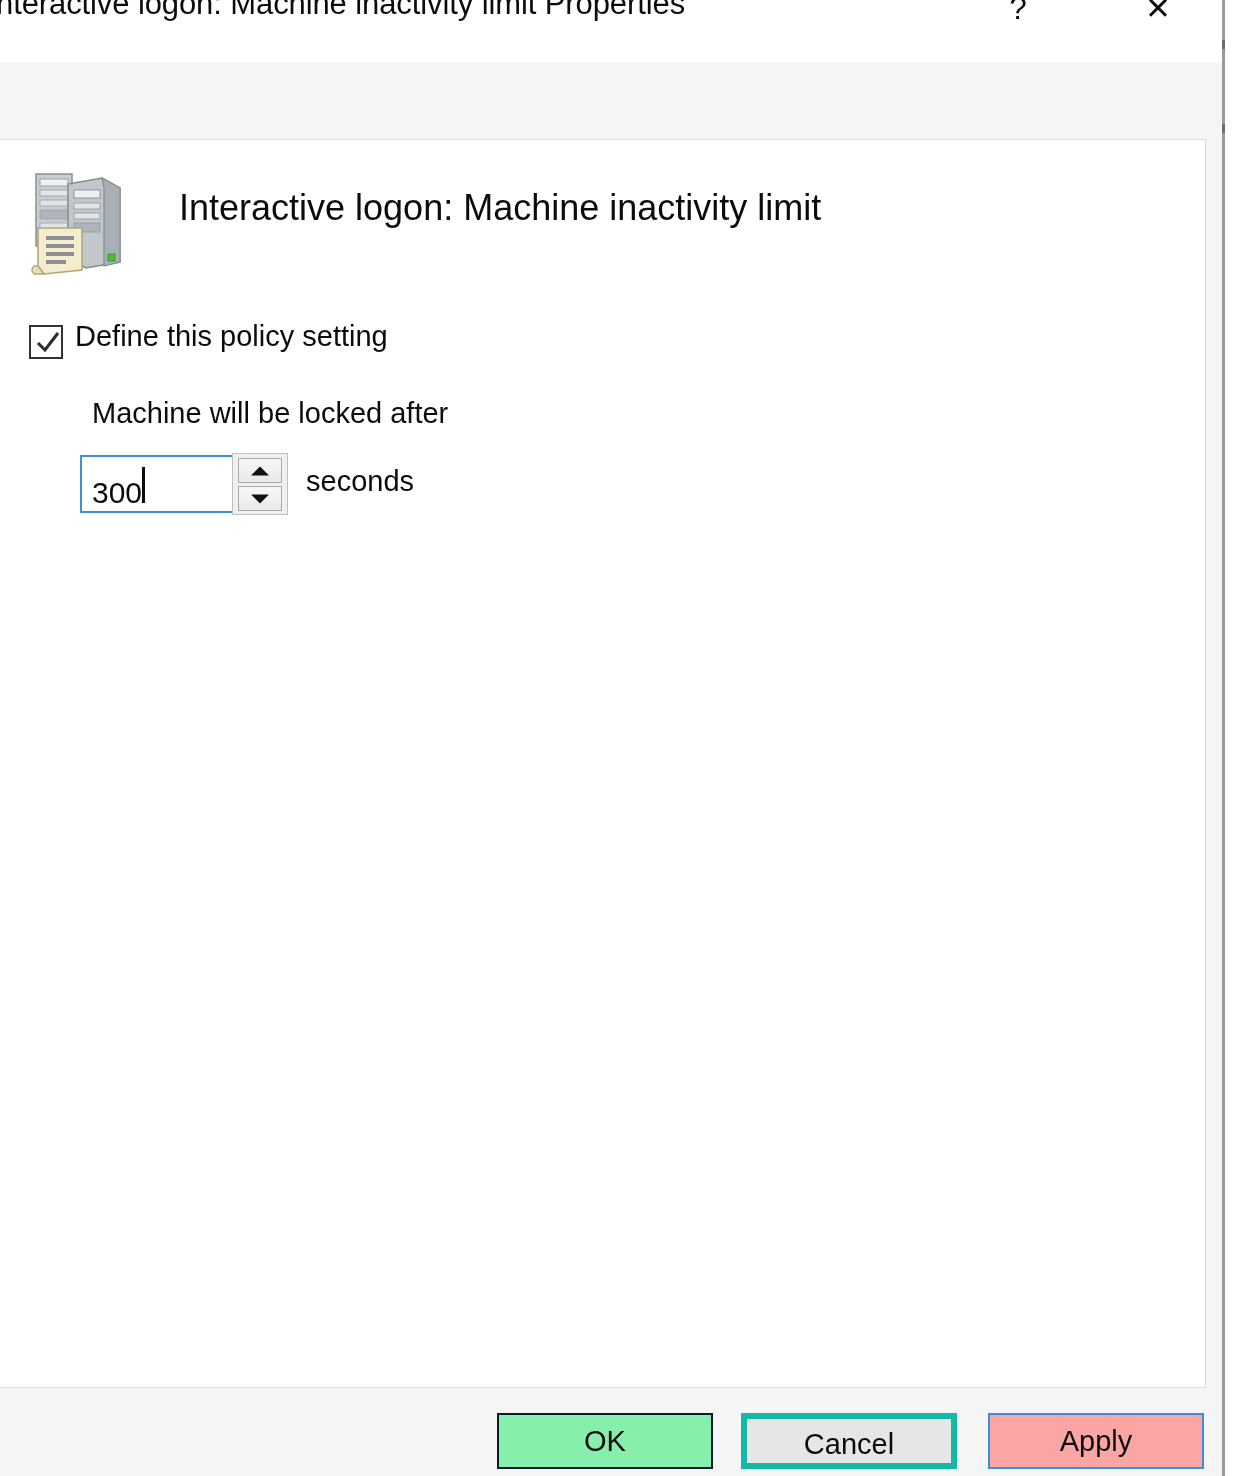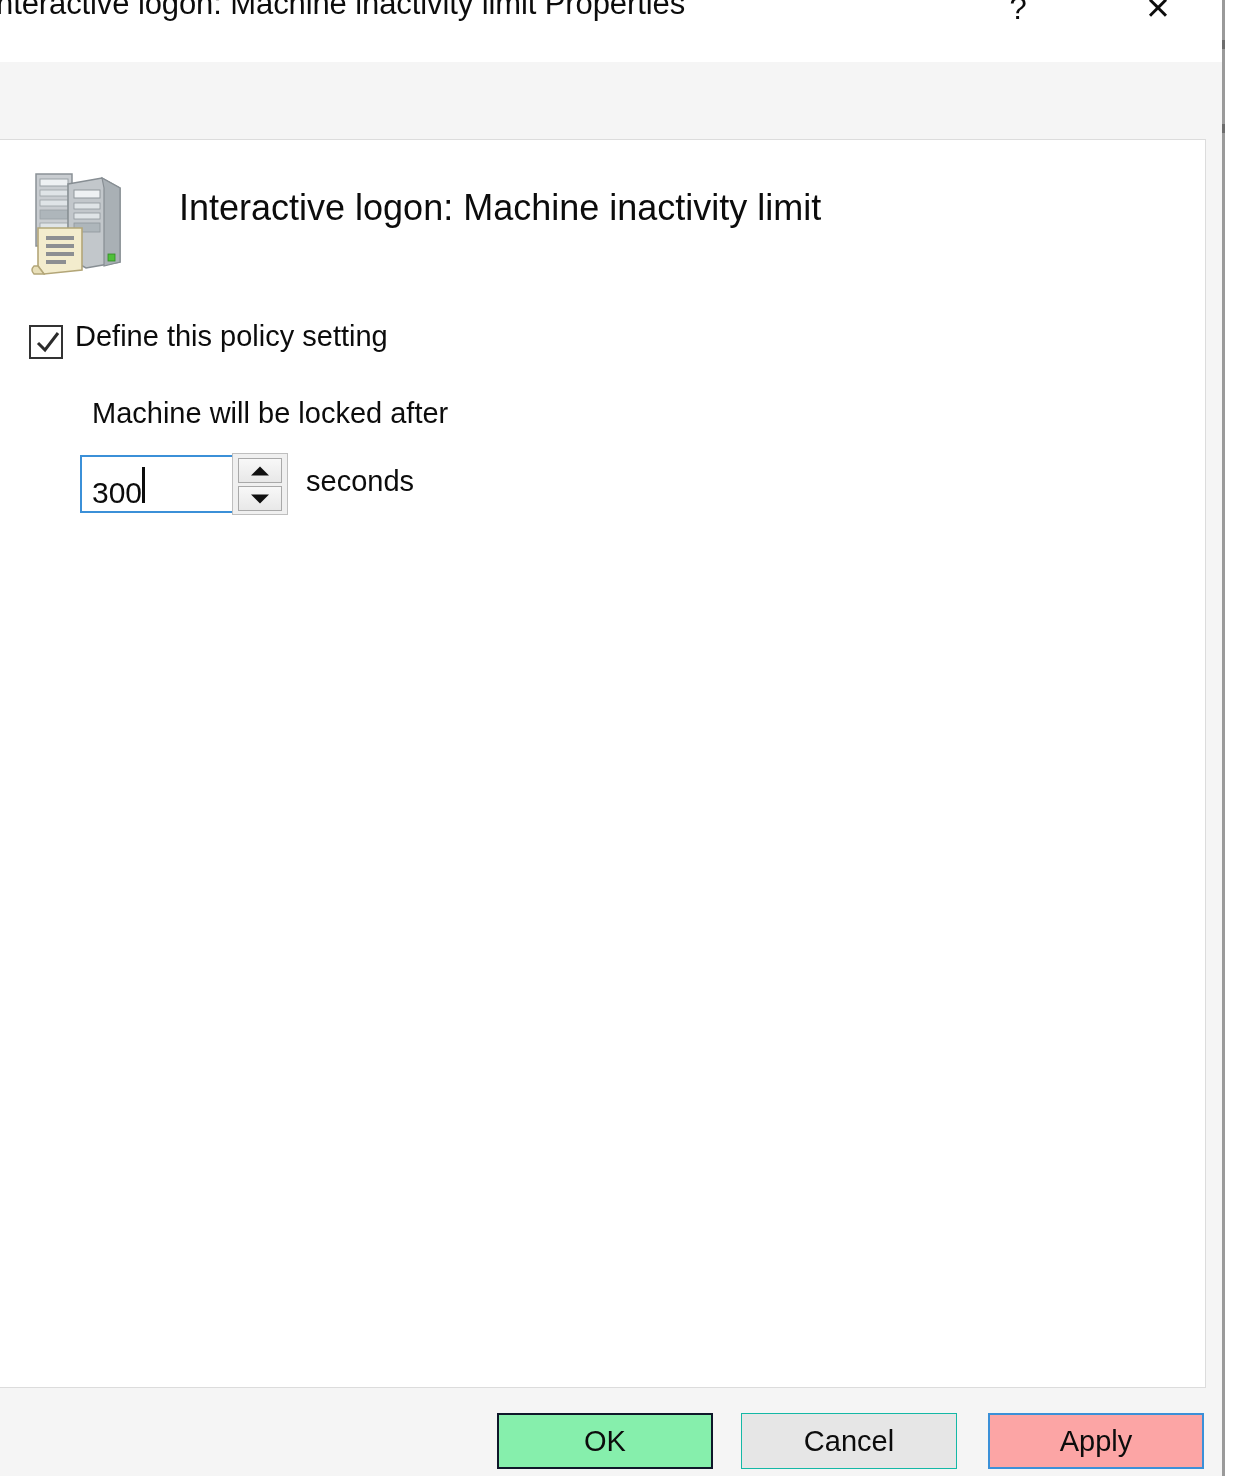--- a/index.html
+++ b/index.html
@@ -312,21 +312,21 @@
     padding: 0;
   }
   #ok-button {
     left: 497px;
     background: #86efac;
     border: 2px solid #0f172a;
   }
   #cancel-button {
     left: 741px;
     background: #e6e6e6;
-    border: 1px solid #14b8a6;
+    border: 6px solid #14b8a6;
   }
   #apply-button {
     left: 988px;
     background: #fca5a5;
     border: 2px solid #3b90d8;
   }
 </style>
 </head>
 <body>
 

